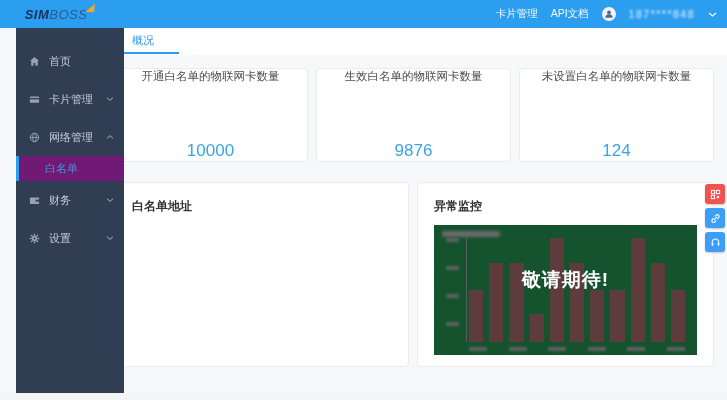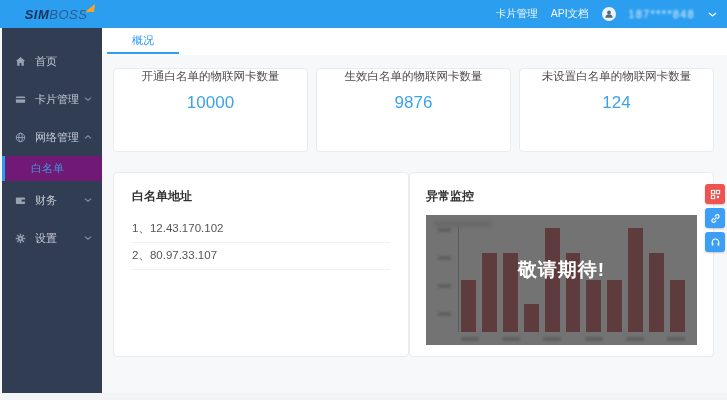--- a/index.html
+++ b/index.html
@@ -16,21 +16,21 @@
   .logo .boss { font-weight:normal; color:#2c5b8d; }
   .logo svg.accent { position:absolute; right:-8px; top:-3px; }
   .topbar-right { margin-left:auto; display:flex; align-items:center; gap:13px; padding-right:10px; }
   .top-link { font-size:10.5px; color:rgba(255,255,255,.95); cursor:pointer; }
   .avatar { width:14px; height:14px; border-radius:50%; background:#eef4fa;
             display:flex; align-items:center; justify-content:center; cursor:pointer; }
   .phone { font-size:10.5px; color:#fff; letter-spacing:1.5px; filter:blur(1.3px); opacity:.9; cursor:pointer; }
   .chev-top { display:flex; cursor:pointer; }
 
   
-  .sidebar { position:absolute; top:28px; left:2px; width:100px; height:366px;
+  .sidebar { position:absolute; top:28px; left:16px; width:108px; height:366px;
              background:#313d52; padding-top:14px; z-index:5; }
   .side-item { height:38px; display:flex; align-items:center; padding:0 10px 0 13px;
                cursor:pointer; font-size:11px; color:#c3cad6; }
   .side-item .lbl { margin-left:9px; }
   .side-item .chev { margin-left:auto; display:flex; }
   .side-sub { height:25px; display:flex; align-items:center; padding-left:29px;
               font-size:11px; color:#c3cad6; cursor:pointer; }
   .side-sub.active { background:#701a75; border-left:3px solid #2b9ef0;
                      padding-left:26px; color:#4197d8; }
 
@@ -38,36 +38,36 @@
   .main { position:absolute; top:28px; left:100px; width:627px; height:372px; }
   .tabbar { height:27px; background:#fff; }
   .tabs { display:inline-flex; margin-left:7px; border-bottom:1px solid #e9e9e9;flex-direction:column; }
   .tab { padding:0 25px; line-height:24px; font-size:11px; color:#8a8f99;
          cursor:pointer; margin-bottom:-1px; }
   .tab.active { color:#2e9df2; border-bottom:2px solid #2e9df2; }
 
   .content { position:absolute; top:27px; left:0; right:0; bottom:0;
              background:#f7f8fa; padding:13px 13px 0; }
   .stats-row { display:flex; gap:8px; }
-  .stat-card { flex:1; height:84px; background:#fff; border:1px solid #e9ebee; border-radius:4px;
-               display:flex; flex-direction:column; align-items:center; justify-content:flex-start; gap:9px; }
+  .stat-card { flex:1; height:94px; background:#fff; border:1px solid #e9ebee; border-radius:4px;
+               display:flex; flex-direction:column; align-items:center; justify-content:space-between; gap:9px; }
   .stat-title { font-size:11.5px; color:#4d4d4d; }
   .stat-value { font-size:17px; color:#3ba3ea; }
 
-  .panels-row { display:flex; gap:0; margin-top:20px; }
+  .panels-row { display:flex; gap:8px; margin-top:20px; }
   .panel { background:#fff; border:1px solid #e9ebee; border-radius:4px; height:185px; }
   .panel-title { font-size:12px; font-weight:bold; color:#333; }
   .panel-wl { width:296px; padding:15px 18px 0; }
   .wl-list { margin-top:11px; }
   .wl-item { font-size:11.5px; color:#555; padding:5px 0 6px;
              border-bottom:1px solid #f0f1f3; }
   .panel-mon { flex:1; padding:15px 16px 0; position:relative; }
 
   
-  .chart { margin-top:10px; height:130px; background:#737373; position:relative; overflow:hidden; }
+  .chart { margin-top:10px; height:130px; background:#14532d; position:relative; overflow:hidden; }
   .chart-title-blur { position:absolute; left:8px; top:6px; width:58px; height:6px;
                       background:#6a6a6c; filter:blur(1.5px); border-radius:2px; }
   .y-axis { position:absolute; left:32px; top:12px; bottom:13px; width:1px; background:#5b5b5d; }
   .y-tick { position:absolute; left:12px; width:13px; height:4px; background:#606062;
             filter:blur(1px); border-radius:1px; }
   .bars { position:absolute; left:35px; right:12px; top:13px; bottom:13px;
           display:flex; align-items:flex-end; gap:6px; }
   .bar { flex:1; border-radius:0; }
   .x-ticks { position:absolute; left:35px; right:12px; bottom:3px; height:5px;
              display:flex; justify-content:space-between; }
@@ -216,24 +216,20 @@
         </div>
         <div class="stat-card">
           <div class="stat-title">未设置白名单的物联网卡数量</div>
           <div class="stat-value">124</div>
         </div>
       </div>
 
       <div class="panels-row">
         <div class="panel panel-wl">
           <div class="panel-title">白名单地址</div>
-          <div class="wl-list">
-            <div class="wl-item">1、12.43.170.102</div>
-            <div class="wl-item">2、80.97.33.107</div>
-          </div>
         </div>
 
         <div class="panel panel-mon">
           <div class="panel-title">异常监控</div>
           <div class="chart">
             <div class="chart-title-blur"></div>
             <div class="y-axis"></div>
             <div class="y-tick" style="top:13px"></div>
             <div class="y-tick" style="top:41px"></div>
             <div class="y-tick" style="top:69px"></div>

